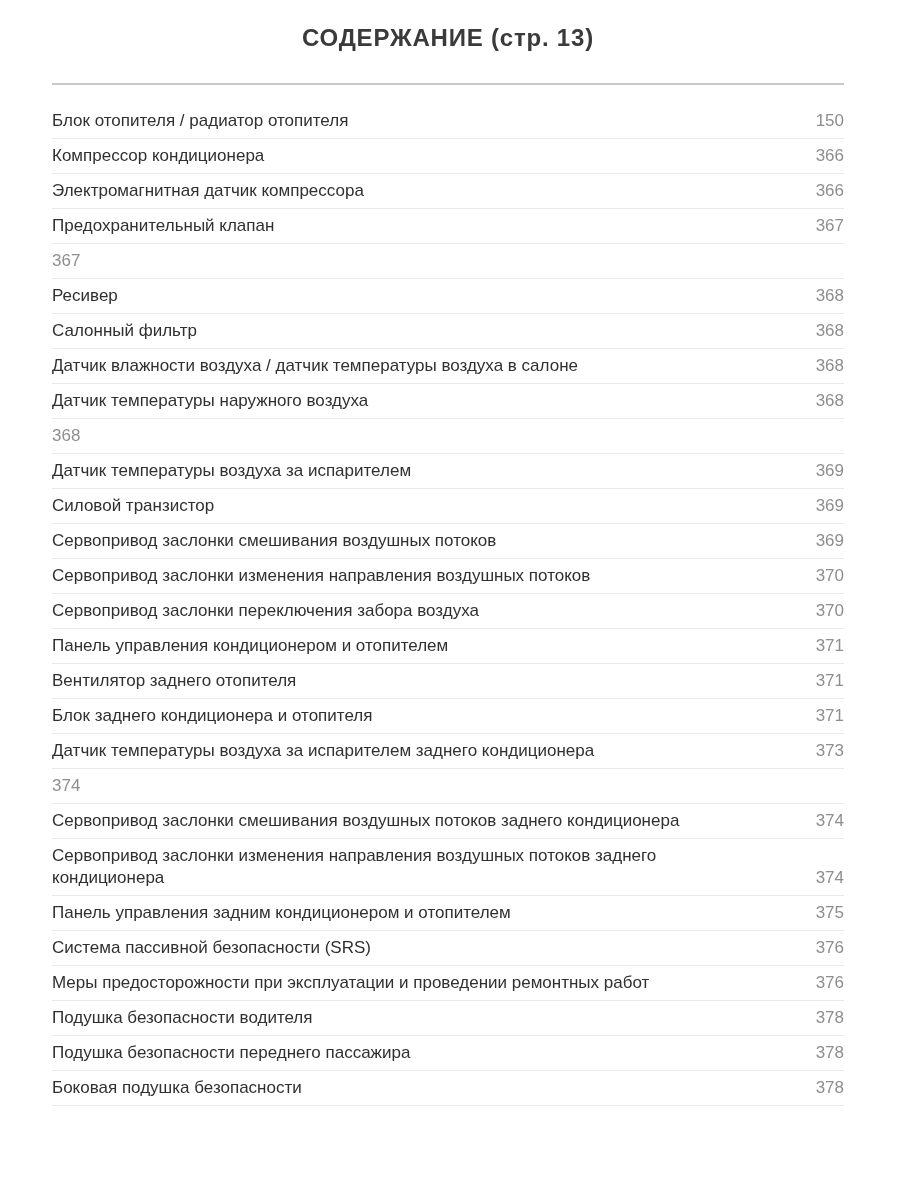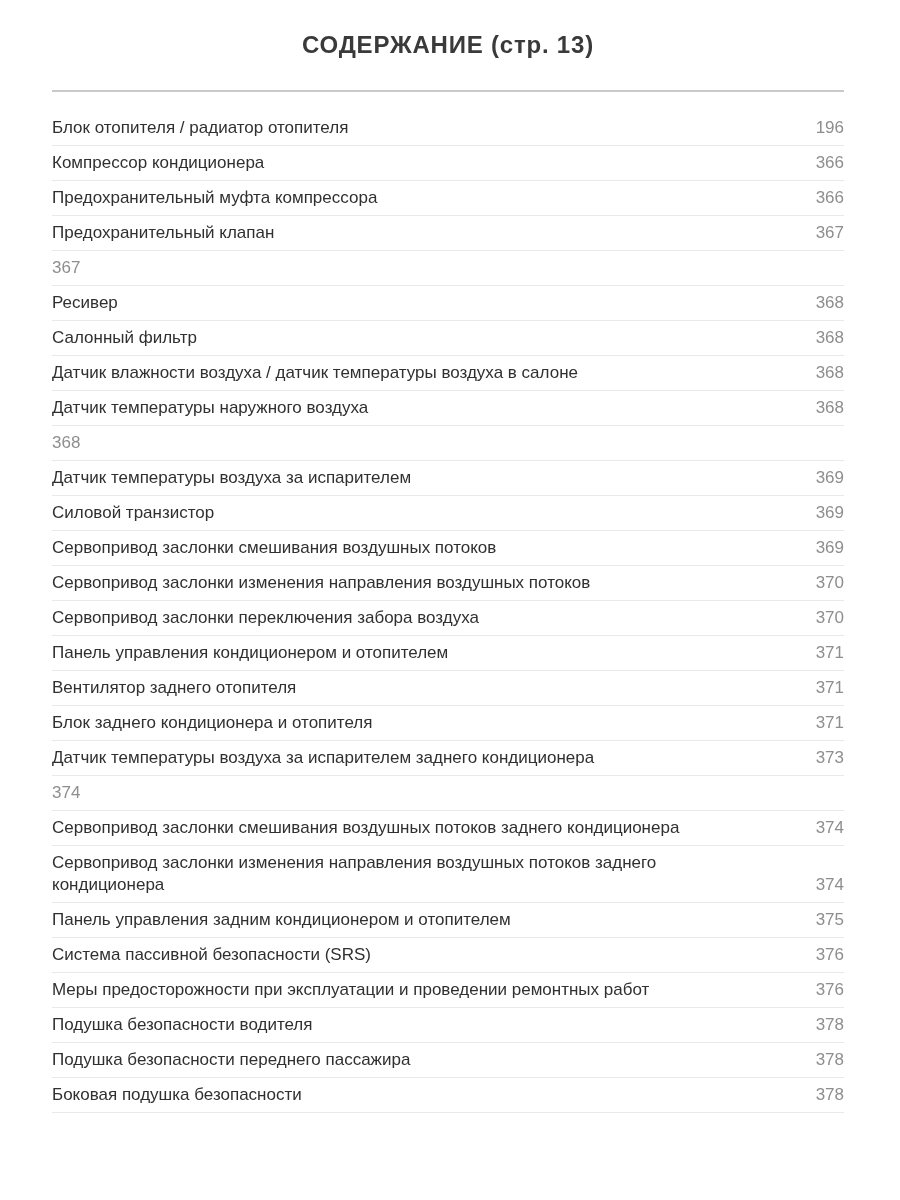--- a/index.html
+++ b/index.html
@@ -5,21 +5,21 @@
   * { margin: 0; padding: 0; box-sizing: border-box; }
   html, body { background: #ffffff; }
   body {
     width: 900px;
     height: 1200px;
     font-family: "Liberation Sans", sans-serif;
     overflow: hidden;
     position: relative;
   }
   .page {
-    padding: 27px 52px 0 52px;
+    padding: 20px 52px 0 52px;
     width: 896px;
   }
   .title {
     text-align: center;
     font-size: 24px;
     font-weight: bold;
     letter-spacing: 0.8px;
     color: var(--title-color, #3a3a3a);
     margin-top: 4px;
   }
@@ -63,28 +63,28 @@
 </style>
 </head>
 <body style="--title-color: #3a3a3a; --item-color: #303030; --num-color: #8e8e8e; --divider-color: #e9e9e9; --rule-color: #c9c9c9; --footer-color: #9b9b9b; background: rgb(255, 255, 255);">
 
 <div class="page">
   <h1 class="title">СОДЕРЖАНИЕ (стр. 13)</h1>
   <div class="title-rule"></div>
   <div class="toc-list" id="toc-list">
       <div class="row">
         <span class="label">Блок отопителя / радиатор отопителя</span>
-        <span class="pagenum">196</span>
+        <span class="pagenum">150</span>
       </div>
       <div class="row">
         <span class="label">Компрессор кондиционера</span>
         <span class="pagenum">366</span>
       </div>
       <div class="row">
-        <span class="label">Предохранительный муфта компрессора</span>
+        <span class="label">Электромагнитная датчик компрессора</span>
         <span class="pagenum">366</span>
       </div>
       <div class="row">
         <span class="label">Предохранительный клапан</span>
         <span class="pagenum">367</span>
       </div>
       <div class="row">
         <span class="pagenum">367</span>
       </div>
       <div class="row">

